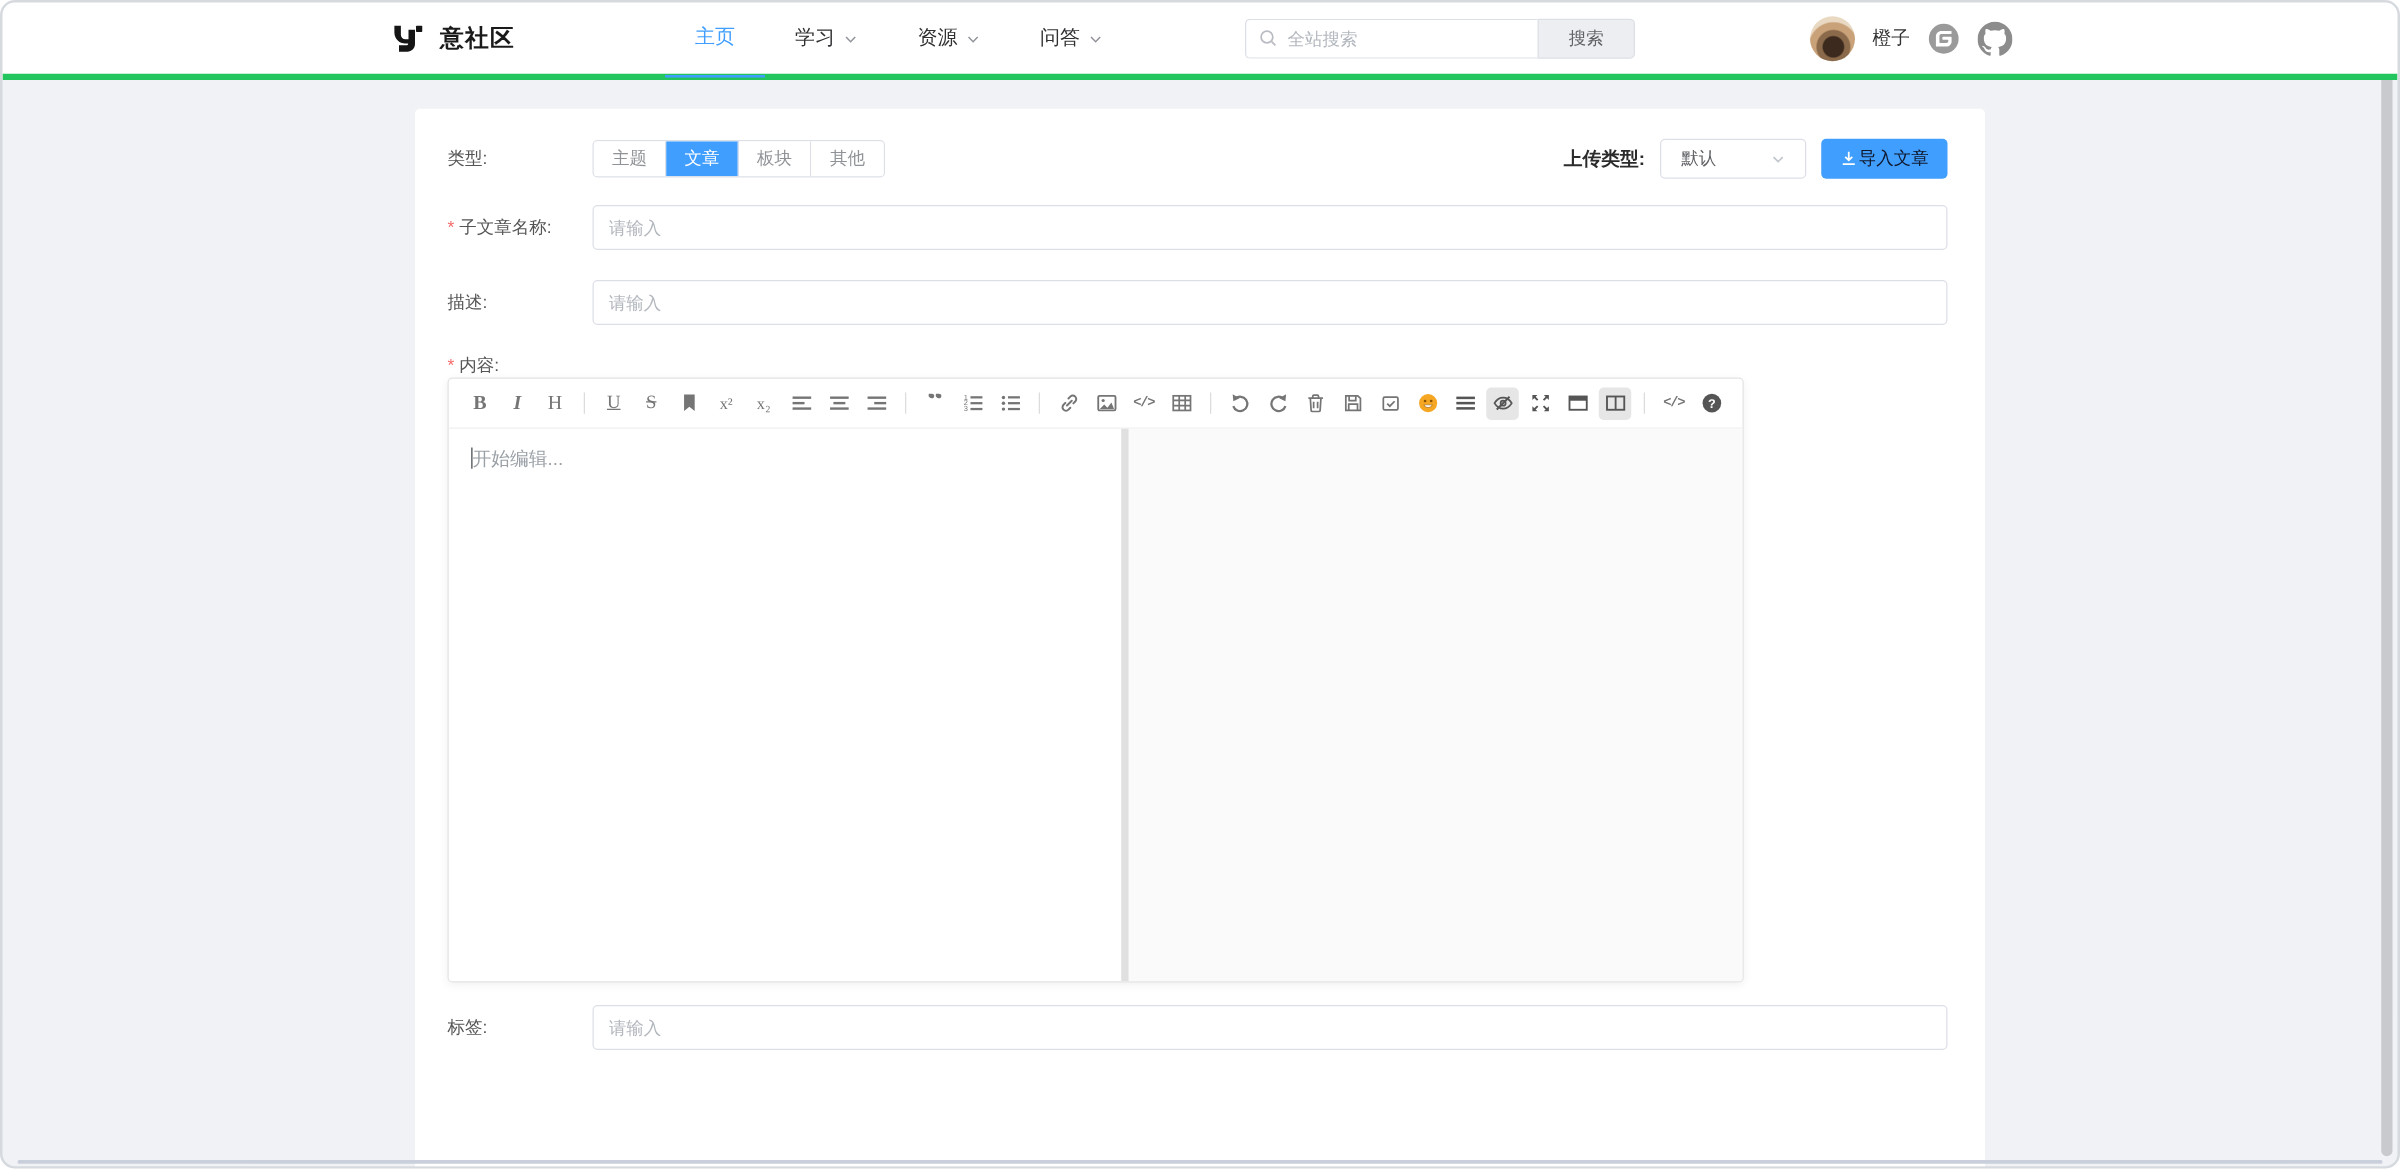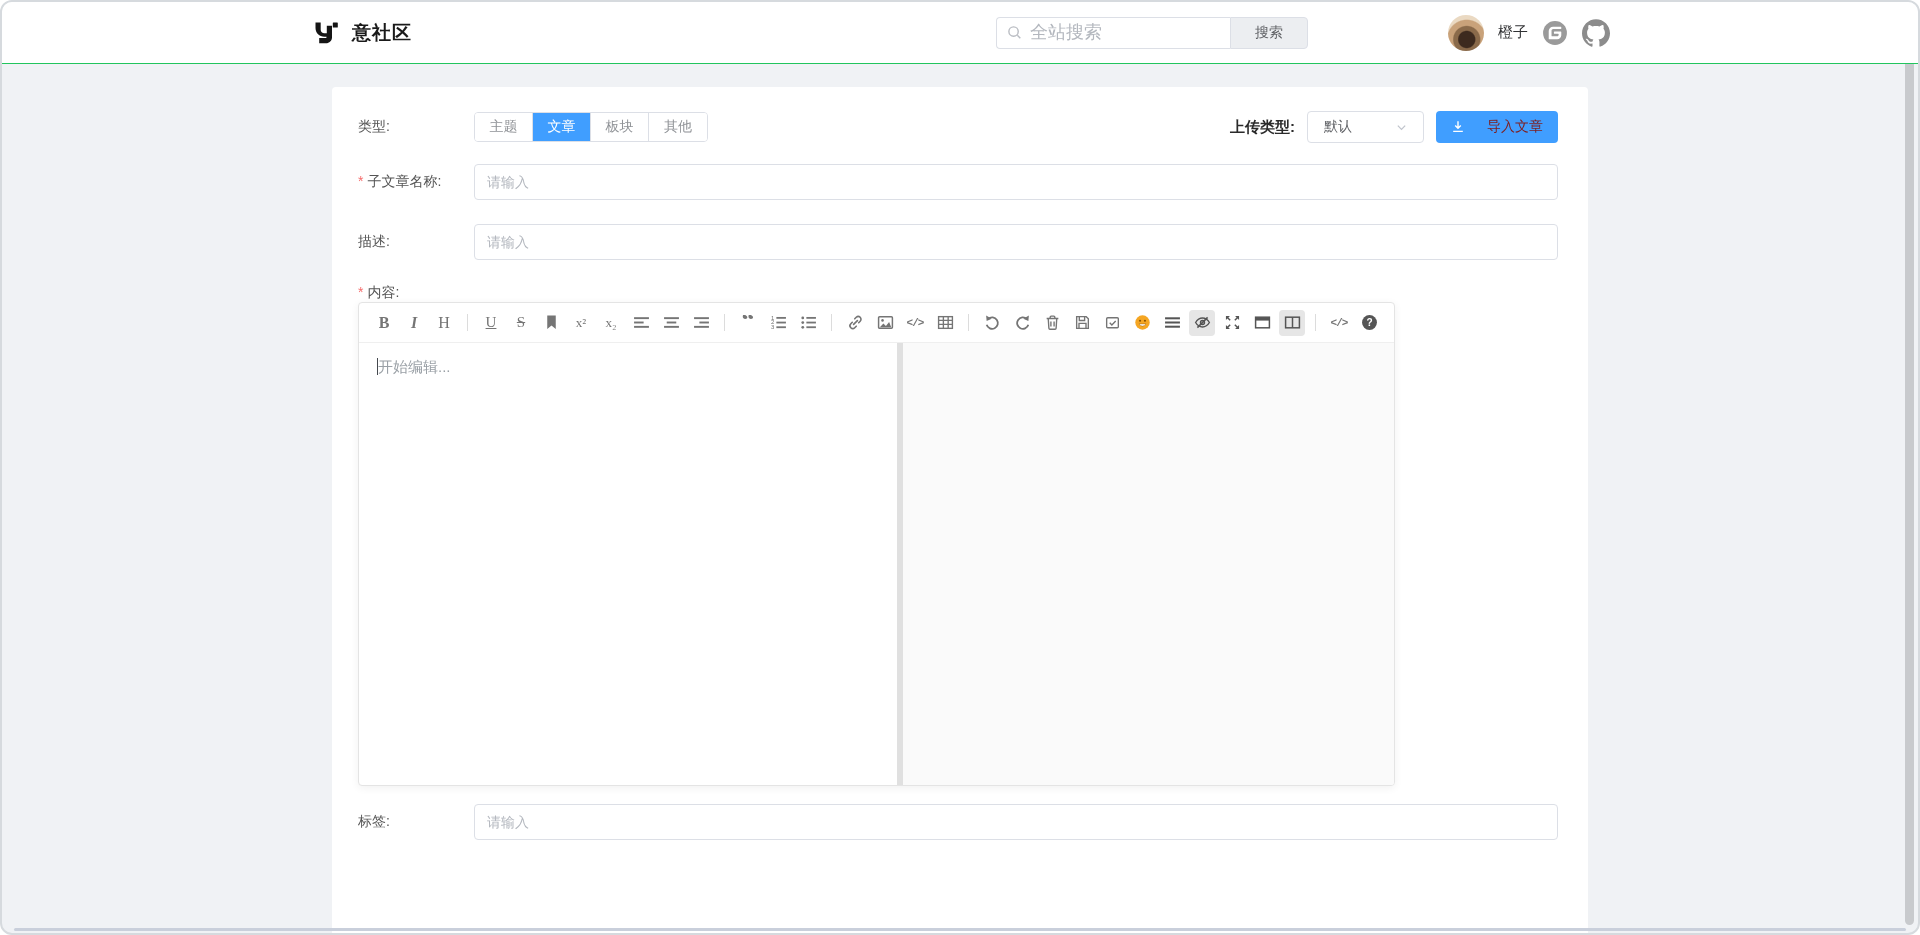--- a/index.html
+++ b/index.html
@@ -3,35 +3,35 @@
 <meta charset="utf-8">
 <style>
   * { margin:0; padding:0; box-sizing:border-box; }
   html,body { background:#fff; }
   body { font-family:"Liberation Sans",sans-serif; width:1920px; height:935px; }
 
   .frame { position:relative; width:1920px; height:935px; background:#f0f2f5;
            border:2px solid #d6dade; border-radius:12px; overflow:hidden; }
 
   
-  .header { height:62px; background:#fff; border-bottom:1px solid #22c55e;
+  .header { height:62px; background:#fff; border-bottom:5px solid #22c55e;
             display:flex; align-items:center; padding:0 308px 0 310px; position:relative; z-index:2; }
   .brand { display:flex; align-items:center; gap:12px; }
   .brand-logo { width:28px; height:28px; }
   .brand-title { font-size:19px; font-weight:bold; color:#1a1a1a; letter-spacing:1px; }
   .nav { display:flex; height:62px; margin-left:120px; }
   .nav-item { display:flex; align-items:center; gap:7px; padding:0 24px; font-size:16px;
               color:#303133; cursor:pointer; height:62px; }
   .nav-item.active { color:#409eff; border-bottom:2px solid #409eff; }
   .nav-item svg { margin-top:2px; }
 
   .search { margin-left:auto; display:flex; height:32px; }
   .search-box { width:234px; border:1px solid #dcdfe6; border-right:none; border-radius:4px 0 0 4px;
                 display:flex; align-items:center; padding:0 10px; gap:8px; background:#fff; }
-  .search-box input { border:none; outline:none; flex:1; font-size:18px; color:#4d7c0f; min-width:0;
+  .search-box input { border:none; outline:none; flex:1; font-size:14px; color:#4d7c0f; min-width:0;
                       font-family:Liberation Sans, sans-serif; }
   .search-box input::placeholder { color:#b3b7be; }
   .search-btn { width:78px; background:#eceef1; border:1px solid #dcdfe6; border-radius:0 4px 4px 0;
                 display:flex; align-items:center; justify-content:center; font-size:14px; color:#606266; cursor:pointer; }
 
   .user { display:flex; align-items:center; margin-left:140px; gap:14px; }
   .avatar { width:36px; height:36px; border-radius:50%; cursor:pointer; flex:none;
             background:radial-gradient(circle at 52% 68%, #3d2a1e 0 26%, #8a6a4a 30% 42%, #c9a27a 46% 62%, #ead9c2 66% 100%); }
   .user-name { font-size:15px; color:#303133; cursor:pointer; }
   .round-ic { cursor:pointer; display:flex; }
@@ -49,22 +49,22 @@
          color:#8f9296; background:#fff; border:none; border-right:1px solid #dcdfe6; cursor:pointer;
          font-family:"Liberation Sans",sans-serif; }
   .seg:last-child { border-right:none; }
   .seg.selected { background:#409eff; color:#fff; }
 
   .upload-group { margin-left:auto; display:flex; align-items:center; gap:12px; }
   .upload-label { font-size:15px; color:#2b2b2b; font-weight:bold; }
   .select { width:117px; height:32px; border:1px solid #dcdfe6; border-radius:4px; background:#fff;
             display:flex; align-items:center; justify-content:space-between; padding:0 16px;
             color:#606266; font-size:14px; cursor:pointer; }
-  .import-btn { height:32px; background:#409eff; border:none; border-radius:4px; color:#7f1d1d;
-                display:flex; align-items:center; gap:22px; padding:12px 15px; font-size:14px; cursor:pointer;
+  .import-btn { height:32px; background:#409eff; border:none; border-radius:4px; color:#0f172a;
+                display:flex; align-items:center; gap:1px; padding:12px 15px; font-size:14px; cursor:pointer;
                 font-family:"Liberation Sans",sans-serif; }
 
   .text-input { flex:1; height:36px; border:1px solid #dcdfe6; border-radius:4px; padding:0 12px;
                 font-size:14px; color:#333; background:#fff; outline:none;
                 font-family:"Liberation Sans",sans-serif; }
   .text-input::placeholder { color:#b3b7be; }
 
   
   .editor { flex:1; border:1px solid #e4e4e4; border-radius:4px; background:#fff;
             box-shadow:0 2px 8px rgba(0,0,0,.06); overflow:hidden; }
@@ -116,20 +116,43 @@
     <div class="brand">
       <svg class="brand-logo" viewBox="0 0 28 28">
         <g fill="#151515">
           <path d="M3.5 3.5h5.2v7.2c0 2 1.6 3.6 3.6 3.6h2.5V6.8h5.2v11.4c0 3.4-2.7 6.1-6.1 6.1H7.2v-5.2h6.4c.5 0 .9-.4.9-.9v-.4h-2.2c-4.9 0-8.8-3.9-8.8-8.8z"></path>
           <rect x="20.8" y="3.5" width="5" height="5" rx="0.6"></rect>
         </g>
       </svg>
       <span class="brand-title">意社区</span>
     </div>
 
+    <nav class="nav" id="main-nav">
+        <div class="nav-item active">
+          <span>主页</span>
+        </div>
+        <div class="nav-item">
+          <span>学习</span>
+          <svg width="11" height="11" viewBox="0 0 12 12" fill="none" stroke="#909399" stroke-width="1.3">
+            <path d="M2 4l4 4 4-4"></path>
+          </svg>
+        </div>
+        <div class="nav-item">
+          <span>资源</span>
+          <svg width="11" height="11" viewBox="0 0 12 12" fill="none" stroke="#909399" stroke-width="1.3">
+            <path d="M2 4l4 4 4-4"></path>
+          </svg>
+        </div>
+        <div class="nav-item">
+          <span>问答</span>
+          <svg width="11" height="11" viewBox="0 0 12 12" fill="none" stroke="#909399" stroke-width="1.3">
+            <path d="M2 4l4 4 4-4"></path>
+          </svg>
+        </div>
+      </nav>
 
     <div class="search">
       <div class="search-box">
         <svg width="15" height="15" viewBox="0 0 16 16" fill="none" stroke="#b9bcc2" stroke-width="1.5">
           <circle cx="7" cy="7" r="5"></circle>
             <path d="M11 11l3.2 3.2"></path>
         </svg>
         <input value="" placeholder="全站搜索" style="">
       </div>
       <div class="search-btn">搜索</div>

